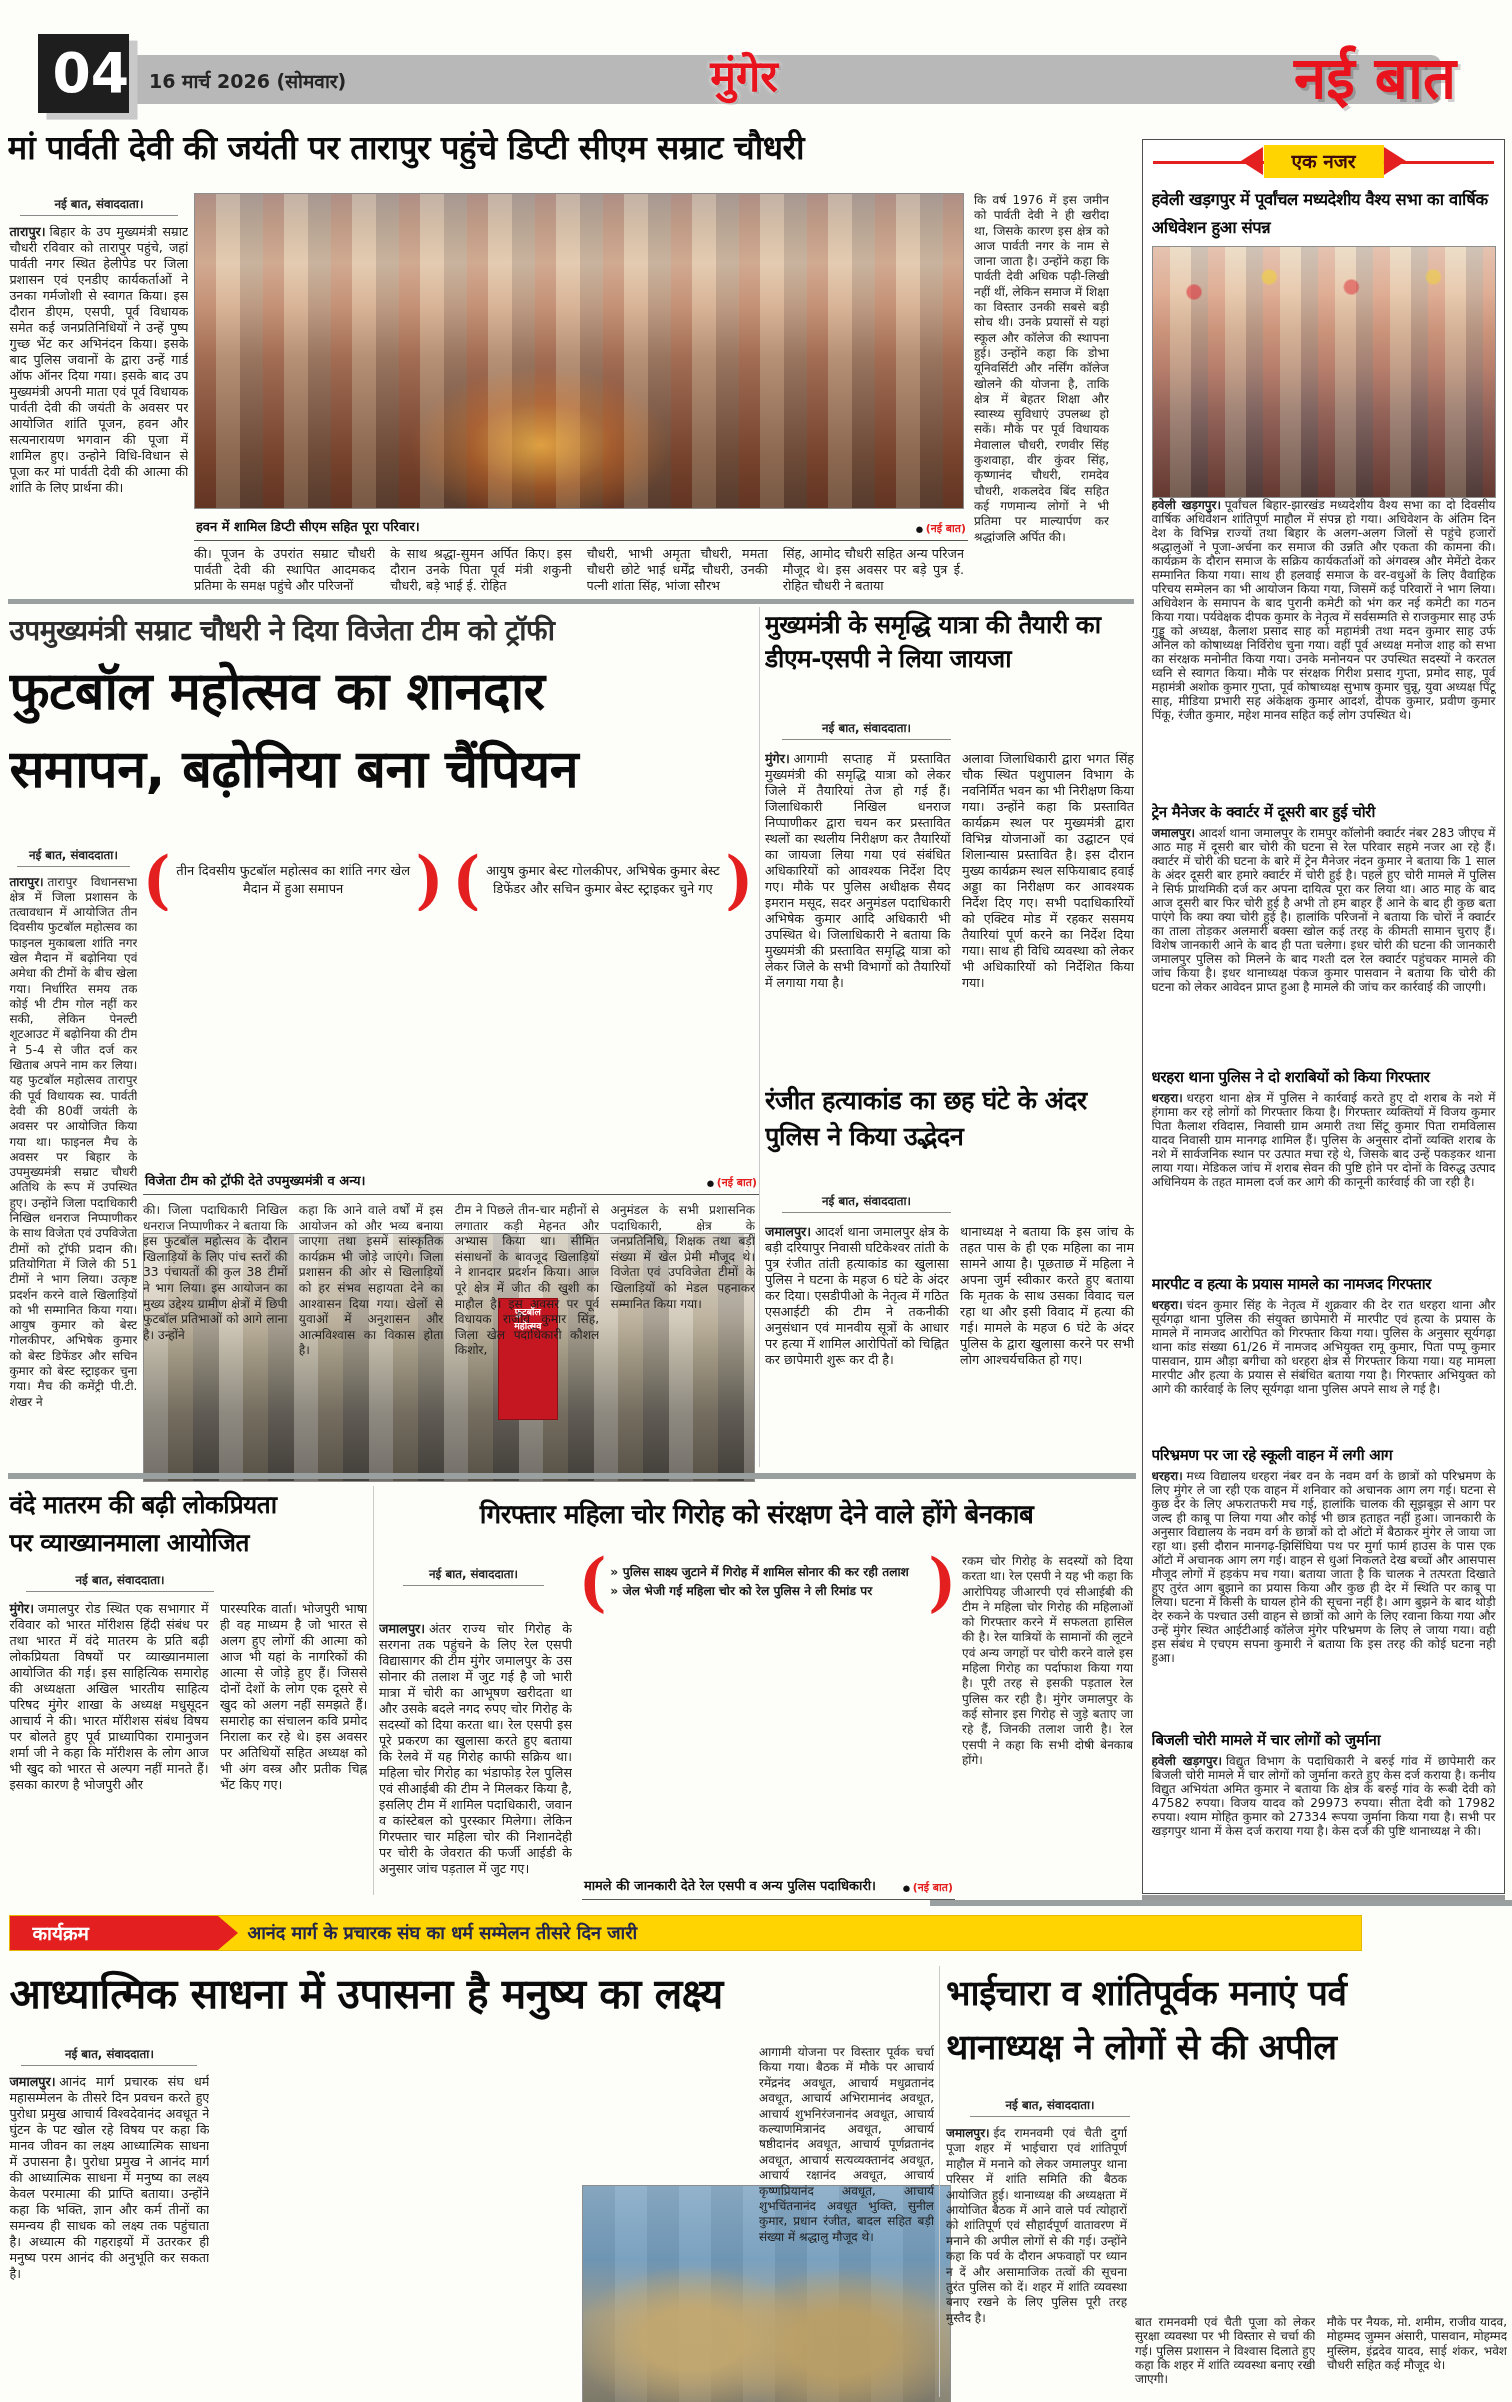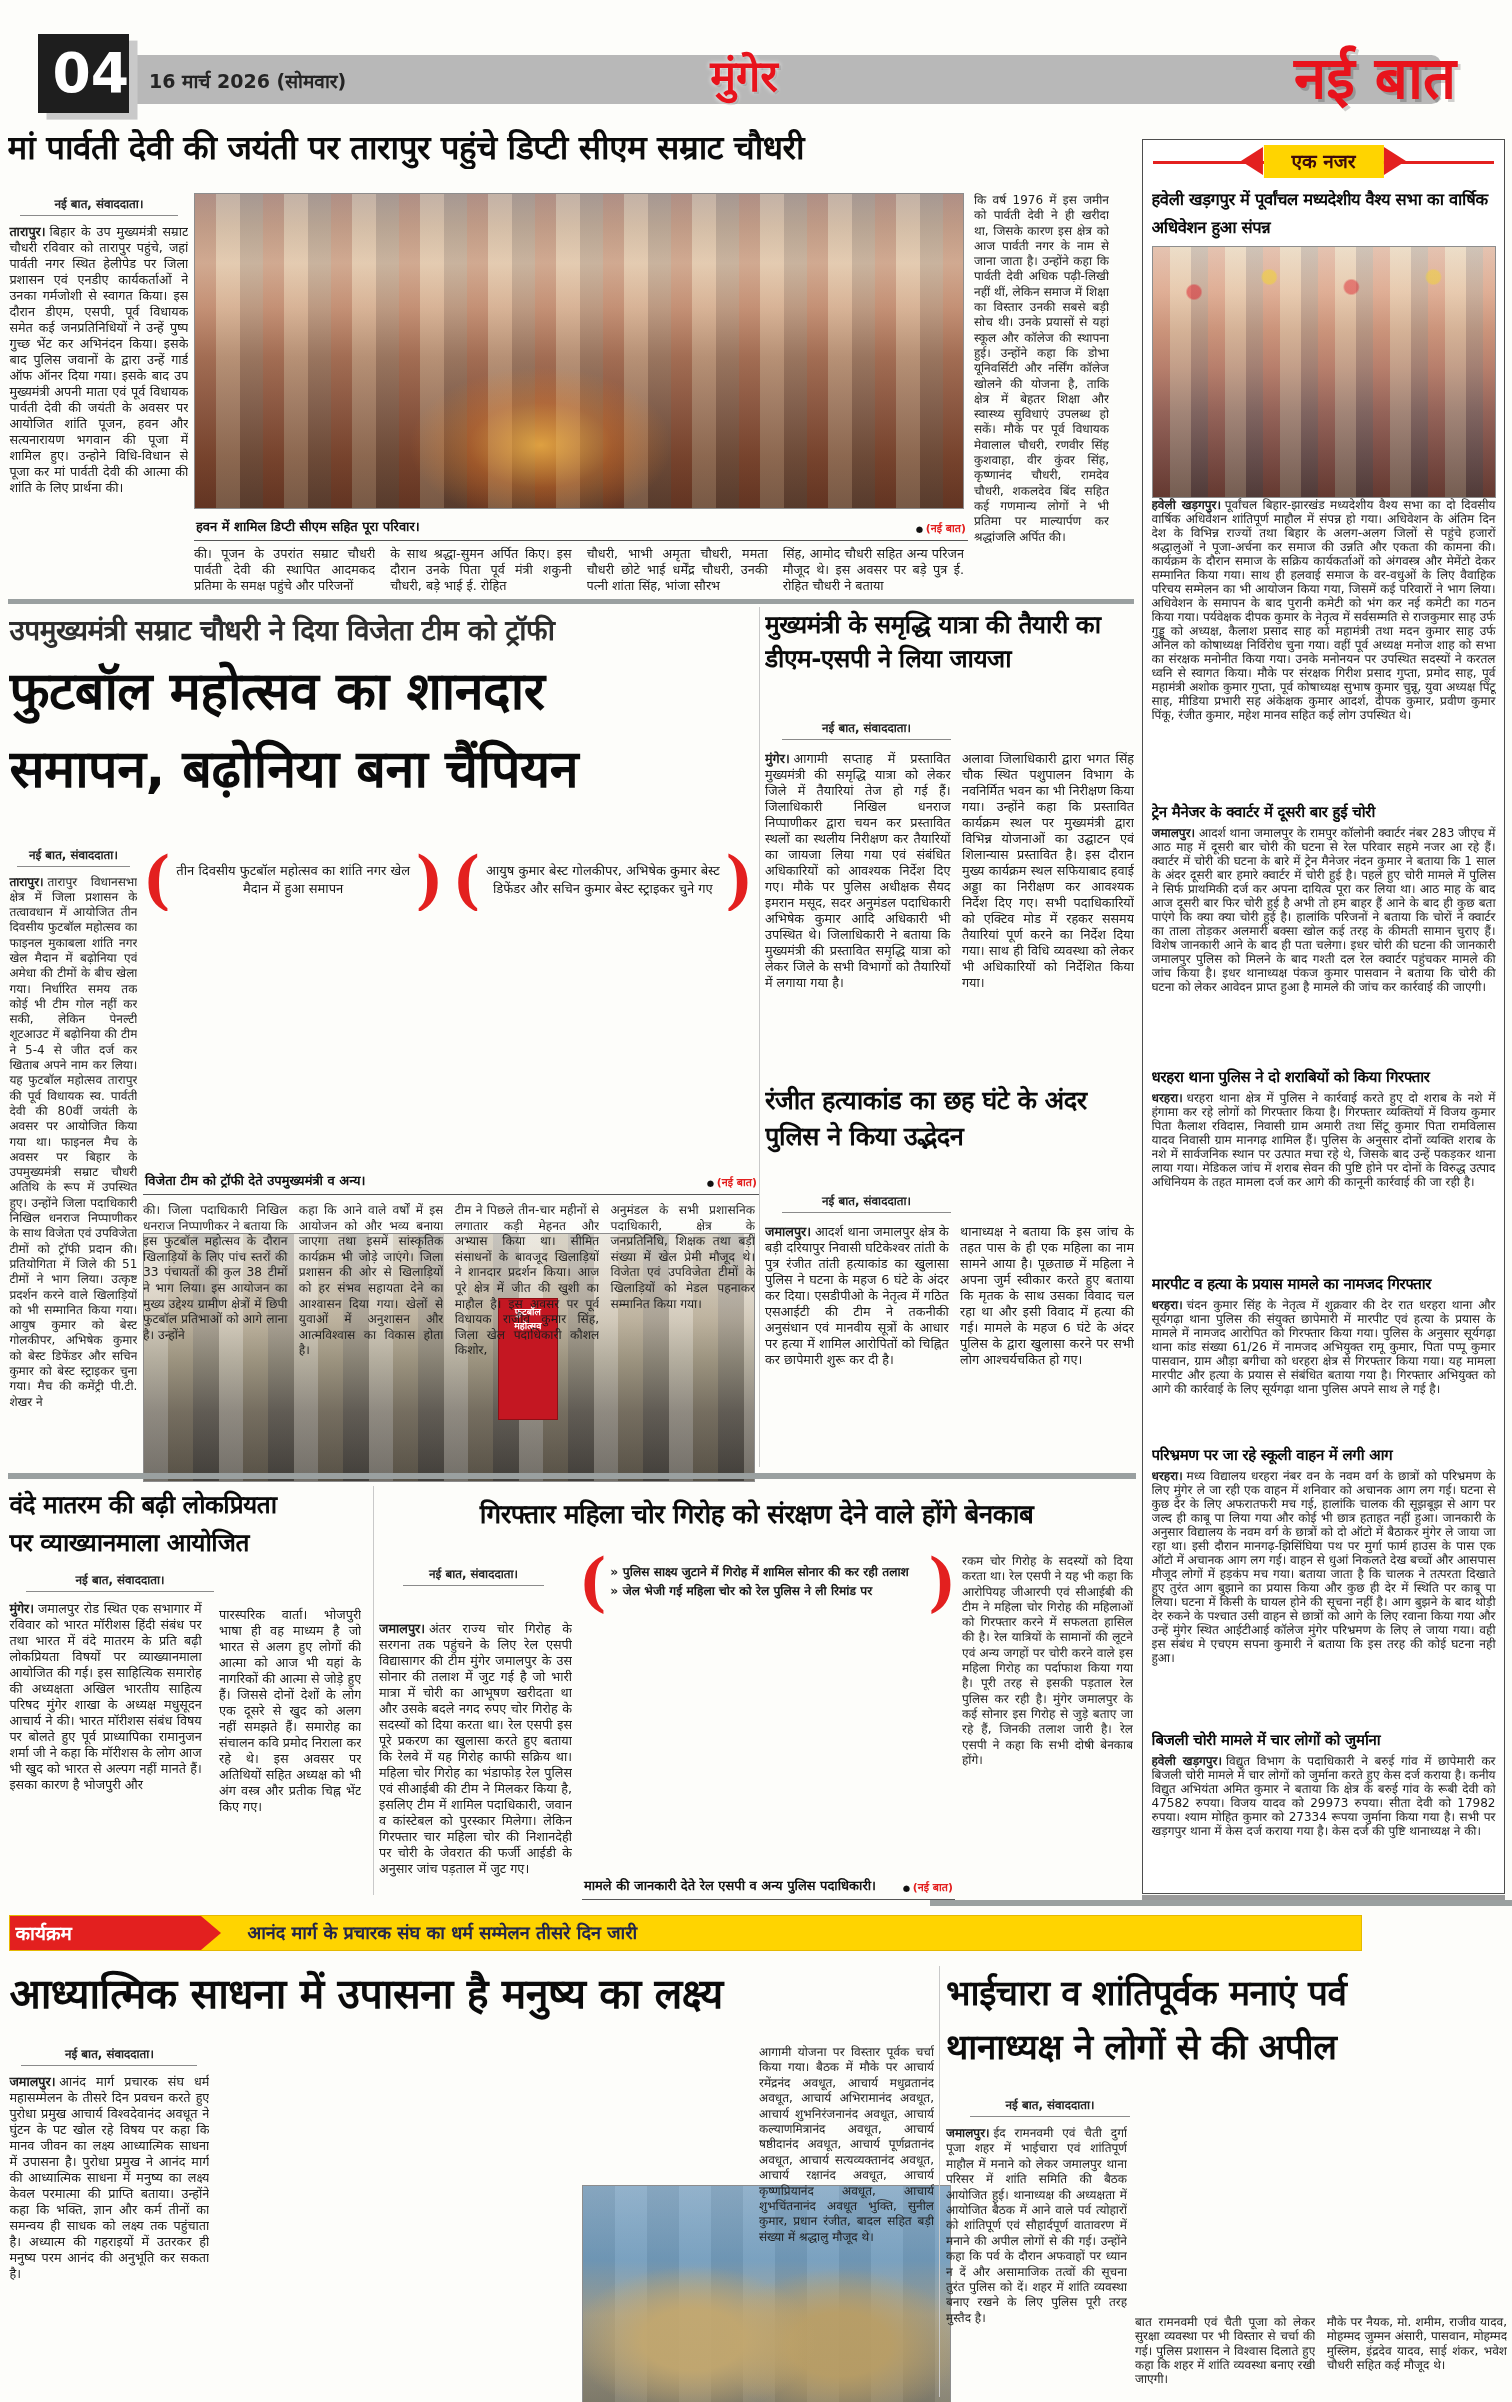--- a/index.html
+++ b/index.html
@@ -128,21 +128,21 @@
       radial-gradient(ellipse at 70% 64%, rgba(186,158,100,.9) 14%, transparent 34%),
       repeating-linear-gradient(90deg, rgba(70,110,150,.25) 0 32px, rgba(120,160,200,.25) 32px 64px),
       linear-gradient(180deg,#9cb8cc 0%,#7ba2bd 30%,#b7a887 52%,#a4906a 72%,#7e6c4e 100%)}
   #mh-cap{left:582px;top:1874px;width:369px}
   #mh-right{left:962px;top:1554px;width:171px;height:341px}
   #hr-right{left:930px;top:1900px;width:582px;height:5.6px}
 
   
   #band{left:9.4px;top:1915px;width:1353px;height:36px;background:#ffd400;border:0.9px solid #e5b900;box-sizing:border-box}
   #band .label{position:absolute;left:0;top:0;bottom:0;width:186px;background:#e3201f;color:#fff;
-               font-weight:bold;font-size:19px;display:flex;align-items:center;padding-left:5px}
+               font-weight:bold;font-size:19px;display:flex;align-items:center;padding-left:22px}
   #band .label::after{content:"";position:absolute;right:-20px;top:0;
       border-top:17px solid transparent;border-bottom:17px solid transparent;border-left:20px solid #e3201f}
   #band .txt{position:absolute;left:237px;top:0;right:7.5px;line-height:34px;font-weight:bold;
              font-size:18px;color:#23254a;white-space:nowrap;overflow:hidden}
 
   
   #sd-hl{left:9.4px;top:1964px;width:927px;font-size:41px}
   #sd-left{left:9.4px;top:2045px;width:200px;height:352px}
   #sd-right{left:759px;top:2045px;width:175px;height:352px}
   #vr-bot{left:939px;top:1966px;height:431px}
@@ -273,21 +273,21 @@
 
 <div class="abs hr" id="hr-mid"></div>
 
 <div class="abs hl" id="vm-hl">
   <div class="nowrap">वंदे मातरम की बढ़ी लोकप्रियता</div>
   <div class="nowrap">पर व्याख्यानमाला आयोजित</div>
 </div>
 <div class="abs byline" id="vm-byline">नई बात, संवाददाता।</div>
 <div class="abs cols" id="vm-cols">
   <p class="bt" style="margin:0"><b class="dl">मुंगेर।</b><span>जमालपुर रोड स्थित एक सभागार में रविवार को भारत मॉरीशस हिंदी संबंध पर तथा भारत में वंदे मातरम के प्रति बढ़ी लोकप्रियता विषयों पर व्याख्यानमाला आयोजित की गई। इस साहित्यिक समारोह की अध्यक्षता अखिल भारतीय साहित्य परिषद मुंगेर शाखा के अध्यक्ष मधुसूदन आचार्य ने की। भारत मॉरीशस संबंध विषय पर बोलते हुए पूर्व प्राध्यापिका रामानुजन शर्मा जी ने कहा कि मॉरीशस के लोग आज भी खुद को भारत से अल्पग नहीं मानते हैं। इसका कारण है भोजपुरी और</span></p>
-  <p class="bt" style="margin:6px">पारस्परिक वार्ता। भोजपुरी भाषा ही वह माध्यम है जो भारत से अलग हुए लोगों की आत्मा को आज भी यहां के नागरिकों की आत्मा से जोड़े हुए हैं। जिससे दोनों देशों के लोग एक दूसरे से खुद को अलग नहीं समझते हैं। समारोह का संचालन कवि प्रमोद निराला कर रहे थे। इस अवसर पर अतिथियों सहित अध्यक्ष को भी अंग वस्त्र और प्रतीक चिह्न भेंट किए गए।</p>
+  <p class="bt" style="margin:0">पारस्परिक वार्ता। भोजपुरी भाषा ही वह माध्यम है जो भारत से अलग हुए लोगों की आत्मा को आज भी यहां के नागरिकों की आत्मा से जोड़े हुए हैं। जिससे दोनों देशों के लोग एक दूसरे से खुद को अलग नहीं समझते हैं। समारोह का संचालन कवि प्रमोद निराला कर रहे थे। इस अवसर पर अतिथियों सहित अध्यक्ष को भी अंग वस्त्र और प्रतीक चिह्न भेंट किए गए।</p>
 </div>
 <div class="abs vr" id="vr-vm"></div>
 
 <div class="abs hl nowrap" id="mh-hl">गिरफ्तार महिला चोर गिरोह को संरक्षण देने वाले होंगे बेनकाब</div>
 <div class="abs byline" id="mh-byline">नई बात, संवाददाता।</div>
 <div class="abs" id="mh-callout">
   <span class="paren">(</span>
   <div class="blines">
     <div class="bline"><span class="arr">»</span><span>पुलिस साक्ष्य जुटाने में गिरोह में शामिल सोनार की कर रही तलाश</span></div>
     <div class="bline"><span class="arr">»</span><span>जेल भेजी गई महिला चोर को रेल पुलिस ने ली रिमांड पर</span></div>

